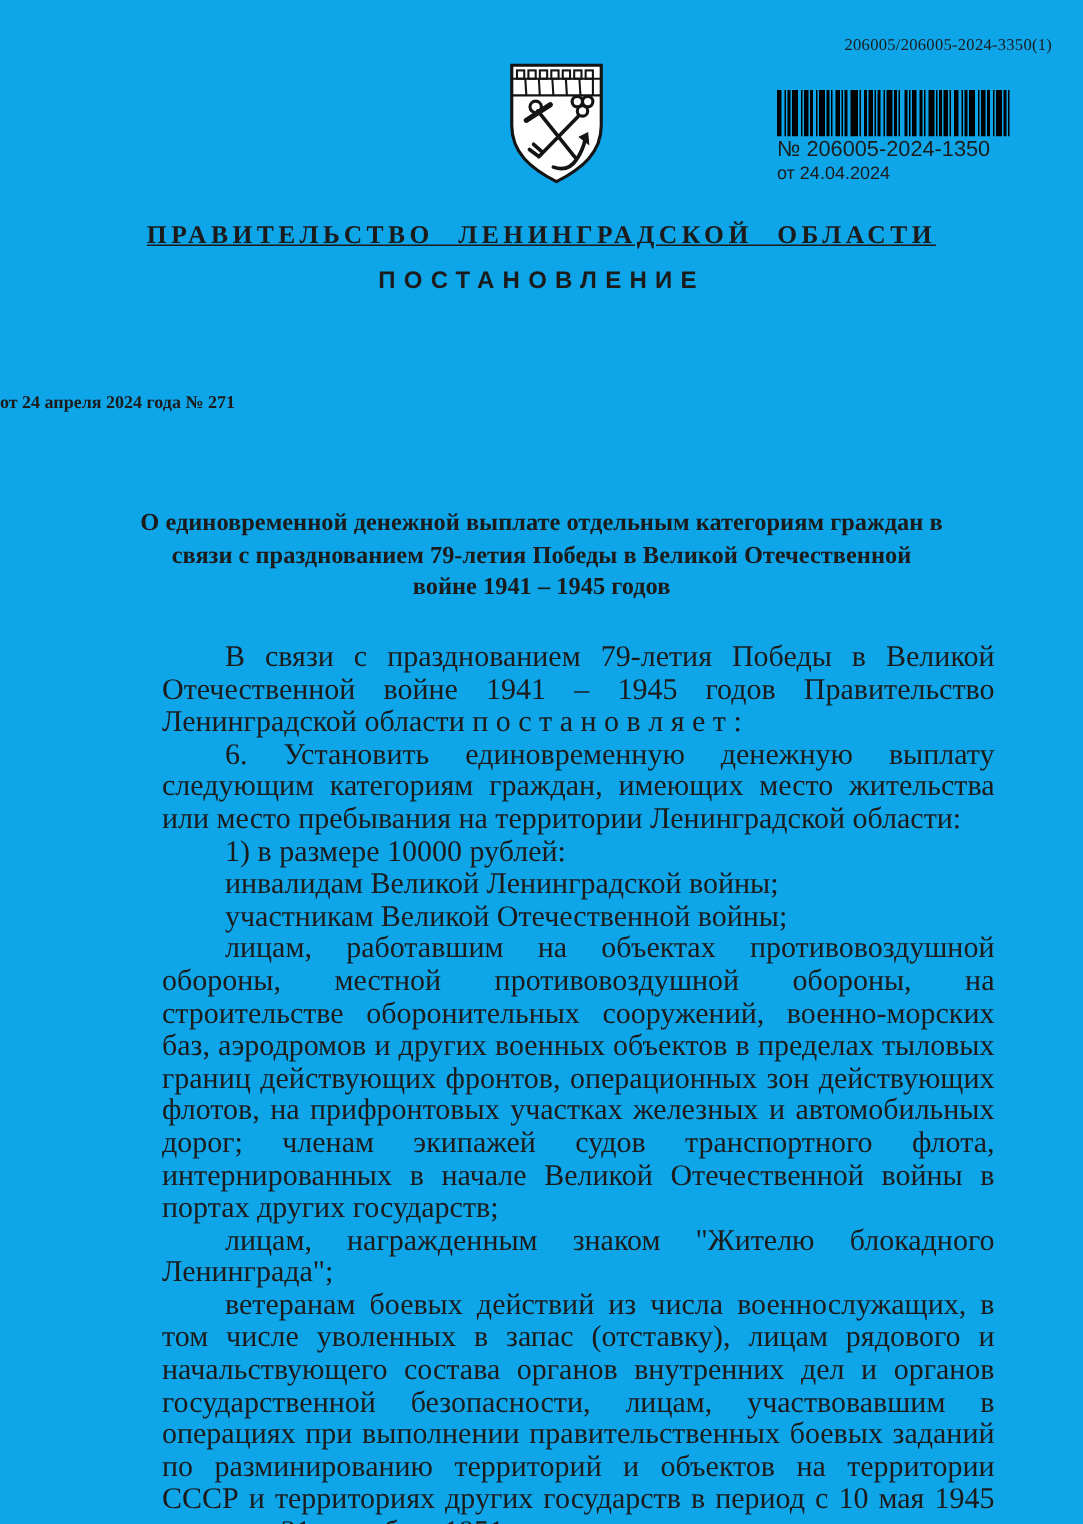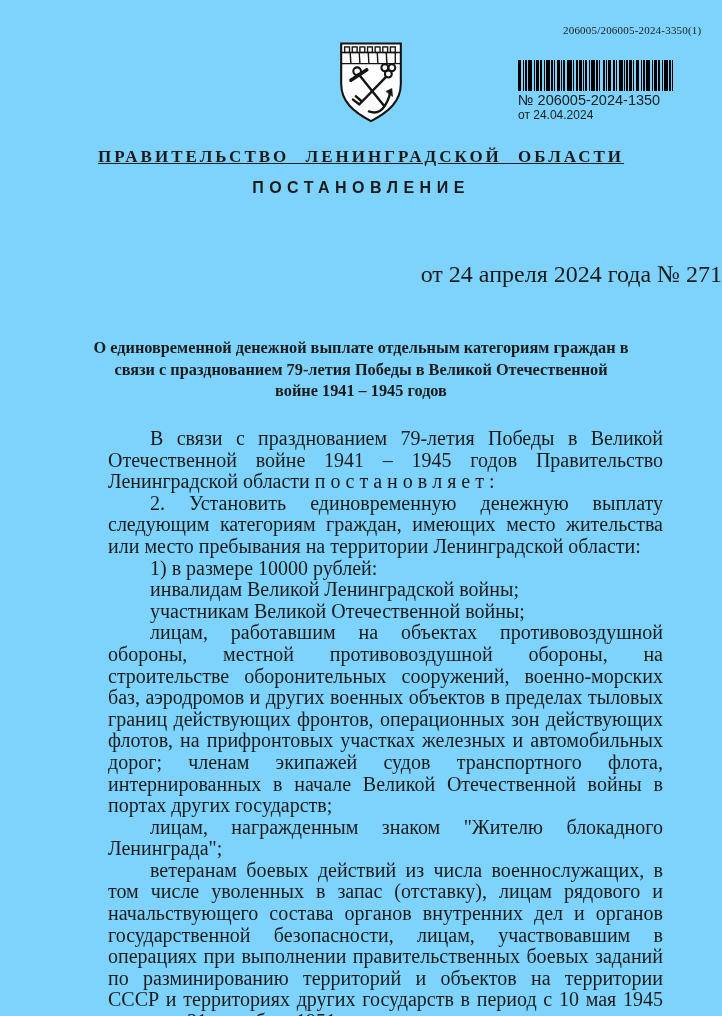--- a/index.html
+++ b/index.html
@@ -1,20 +1,20 @@
 <!DOCTYPE html>
 <html lang="ru"><head>
 <meta charset="utf-8">
 <style>
   html,body{margin:0;padding:0;background:#e8e8e8;}
   .page{
     position:relative;
     width:722px;height:1016px;
     margin:0 auto;
-    background:#7dd3fc;
+    background:#0ea5e9;
     font-family:"Liberation Serif","DejaVu Serif",serif;
     color:#1b1b1b;
     overflow:hidden;
   }
   .doc-ref{
     position:absolute;top:24px;left:563px;
     font-size:11px;letter-spacing:.2px;white-space:nowrap;
   }
   .emblem{position:absolute;top:40px;left:336px;width:70px;height:86px;}
   .stamp{position:absolute;top:60px;left:518px;width:190px;}
@@ -33,21 +33,21 @@
     font-size:17px;letter-spacing:3px;word-spacing:9px;white-space:nowrap;text-decoration:underline;
   }
   .doc-type{
     position:absolute;top:179px;left:0;width:100%;
     text-align:center;
     font-family:"Liberation Sans","DejaVu Sans",sans-serif;
     font-weight:bold;font-size:16px;letter-spacing:5.5px;white-space:nowrap;
   }
   .date-line{
     position:absolute;top:261px;left:0;width:100%;
-    text-align:right;font-size:24px;
+    text-align:left;font-size:12px;font-weight:bold;
   }
   .doc-title{
     position:absolute;top:337px;left:92px;right:92px;
     text-align:center;font-weight:bold;
     font-size:16.3px;line-height:21.5px;
   }
   .body-text{
     position:absolute;top:428px;left:108px;right:59px;
     font-size:20px;line-height:21.6px;
     text-align:justify;
@@ -107,21 +107,21 @@
   <div class="org-name">ПРАВИТЕЛЬСТВО ЛЕНИНГРАДСКОЙ ОБЛАСТИ</div>
 
   <div class="doc-type">ПОСТАНОВЛЕНИЕ</div>
 
   <div class="date-line">от 24 апреля 2024 года № 271</div>
 
   <div class="doc-title">О единовременной денежной выплате отдельным категориям граждан в связи с празднованием 79-летия Победы в Великой Отечественной войне 1941 – 1945 годов</div>
 
   <div class="body-text">
     <p>В связи с празднованием 79-летия Победы в Великой Отечественной войне 1941 – 1945 годов Правительство Ленинградской области п о с т а н о в л я е т :</p>
-    <p>2. Установить единовременную денежную выплату следующим категориям граждан, имеющих место жительства или место пребывания на территории Ленинградской области:</p>
+    <p>6. Установить единовременную денежную выплату следующим категориям граждан, имеющих место жительства или место пребывания на территории Ленинградской области:</p>
     <p>1) в размере 10000 рублей:</p>
     <p>инвалидам Великой Ленинградской войны;</p>
     <p>участникам Великой Отечественной войны;</p>
     <p>лицам, работавшим на объектах противовоздушной обороны, местной противовоздушной обороны, на строительстве оборонительных сооружений, военно-морских баз, аэродромов и других военных объектов в пределах тыловых границ действующих фронтов, операционных зон действующих флотов, на прифронтовых участках железных и автомобильных дорог; членам экипажей судов транспортного флота, интернированных в начале Великой Отечественной войны в портах других государств;</p>
     <p>лицам, награжденным знаком "Жителю блокадного Ленинграда";</p>
     <p>ветеранам боевых действий из числа военнослужащих, в том числе уволенных в запас (отставку), лицам рядового и начальствующего состава органов внутренних дел и органов государственной безопасности, лицам, участвовавшим в операциях при выполнении правительственных боевых заданий по разминированию территорий и объектов на территории СССР и территориях других государств в период с 10 мая 1945 года по 31 декабря 1951 года, в том числе в операциях по боевому тралению в период с 10 мая 1945 года по 31 декабря 1957 года;</p>
   </div>
 
 </div>
 

